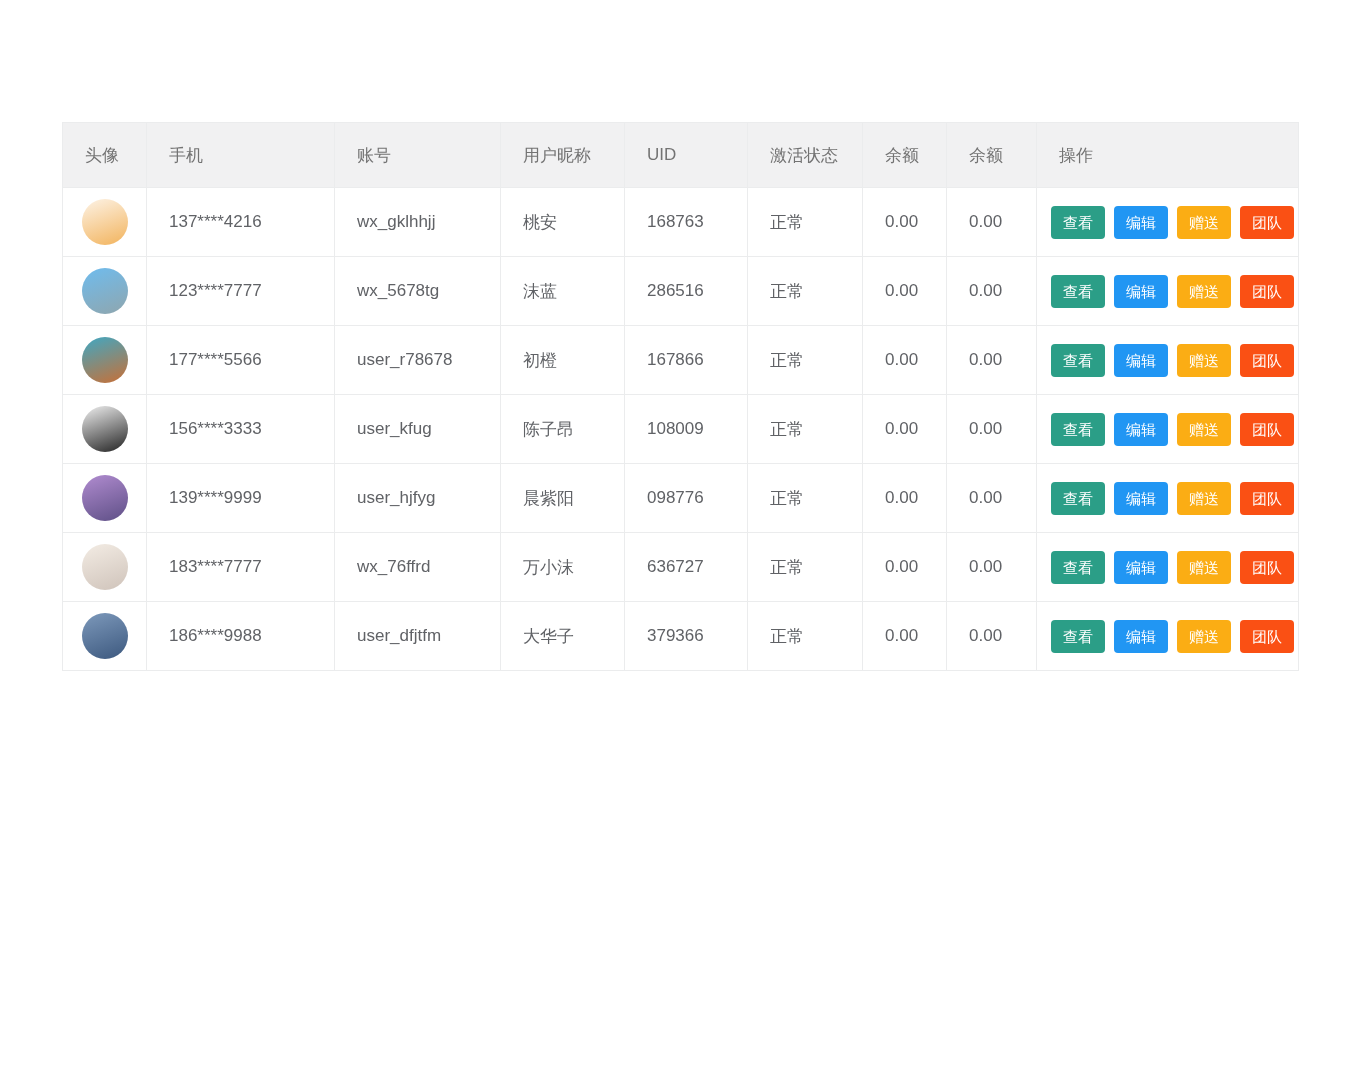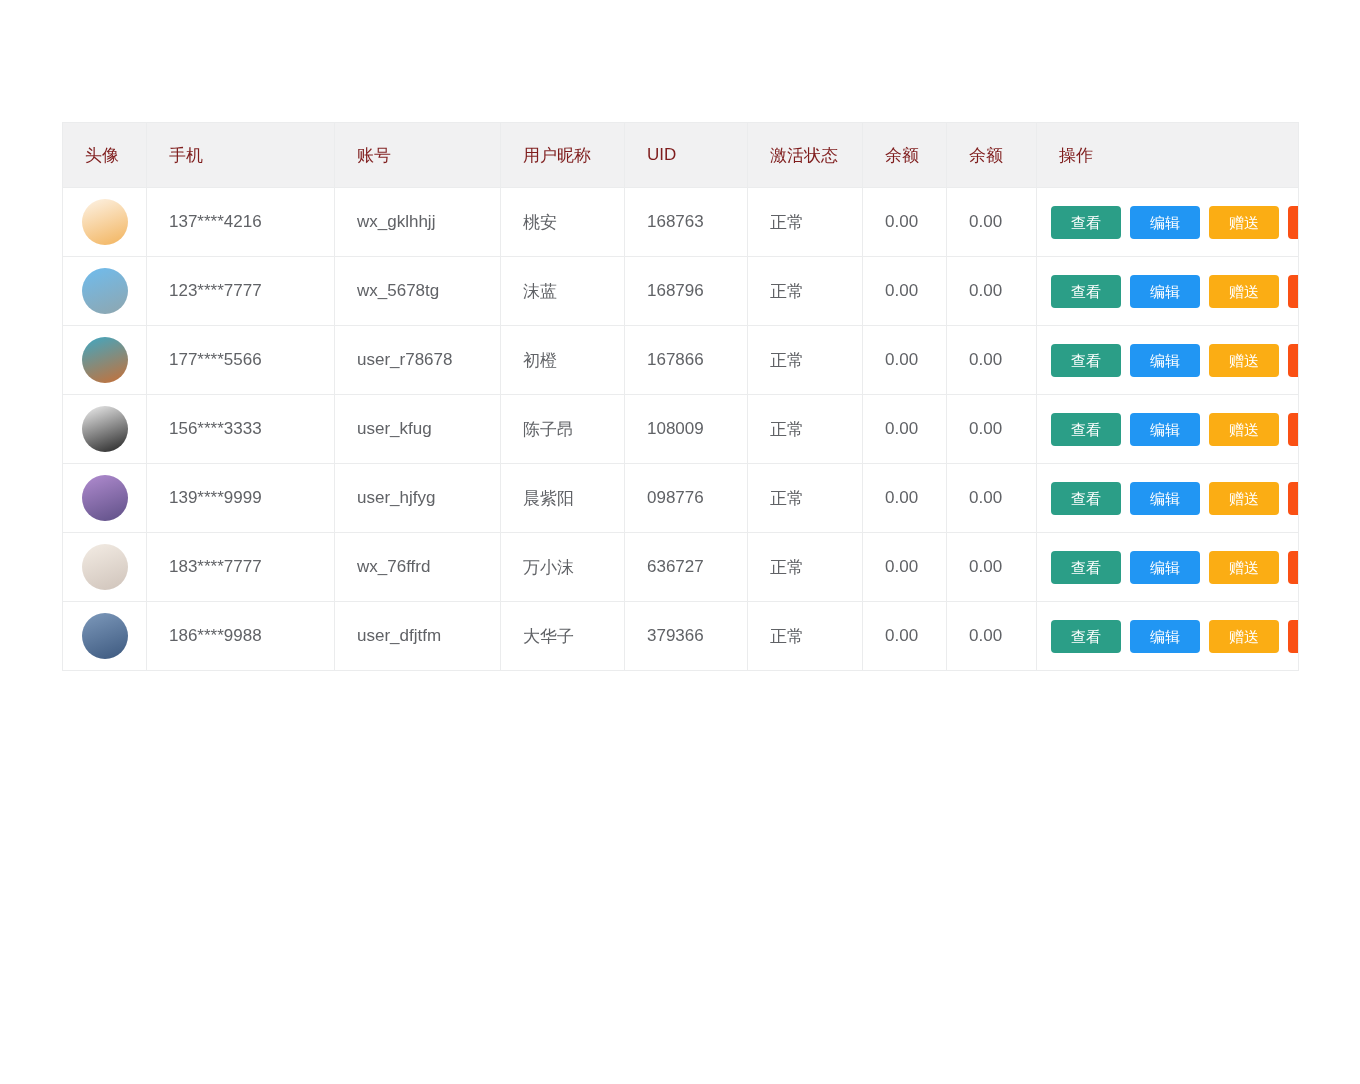--- a/index.html
+++ b/index.html
@@ -32,21 +32,21 @@
     text-align: left;
     padding: 0 6px 0 22px;
     overflow: hidden;
     white-space: nowrap;
   }
   .user-table thead th {
     background: #f1f1f2;
     height: 64px;
     font-size: 17px;
     font-weight: 400;
-    color: #7f1d1d;
+    color: #737373;
   }
   .user-table tbody td {
     height: 68px;
     font-size: 17px;
     color: #606266;
     background: #ffffff;
   }
   td.c-avatar {
     padding: 0;
     text-align: center;
@@ -61,21 +61,21 @@
   td.c-actions {
     padding-left: 14px;
   }
   .btn {
     display: inline-block;
     border: none;
     color: #ffffff;
     font-family: inherit;
     font-size: 15px;
     line-height: 1;
-    padding: 9px 20px;
+    padding: 9px 12px;
     border-radius: 4px;
     margin-right: 9px;
     cursor: pointer;
   }
 </style>
 </head>
 <body>
 
 <div class="card">
   <table class="user-table">
@@ -118,21 +118,21 @@
           <button class="btn" style="background: rgb(43, 158, 135);">查看</button><button class="btn" style="background: rgb(33, 150, 243);">编辑</button><button class="btn" style="background: rgb(251, 173, 20);">赠送</button><button class="btn" style="background: rgb(250, 80, 20);">团队</button>
         </td>
       </tr>
 
 
       <tr>
         <td class="c-avatar"><span class="avatar" style="background: linear-gradient(160deg, rgb(111, 188, 238), rgb(143, 166, 174));"></span></td>
         <td>123****7777</td>
         <td>wx_5678tg</td>
         <td>沫蓝</td>
-        <td>168796</td>
+        <td>286516</td>
         <td>正常</td>
         <td>0.00</td>
         <td>0.00</td>
         <td class="c-actions">
           <button class="btn" style="background: rgb(43, 158, 135);">查看</button><button class="btn" style="background: rgb(33, 150, 243);">编辑</button><button class="btn" style="background: rgb(251, 173, 20);">赠送</button><button class="btn" style="background: rgb(250, 80, 20);">团队</button>
         </td>
       </tr>
 
       <tr>
         <td class="c-avatar"><span class="avatar" style="background: linear-gradient(160deg, rgb(63, 168, 196), rgb(201, 111, 53));"></span></td>

